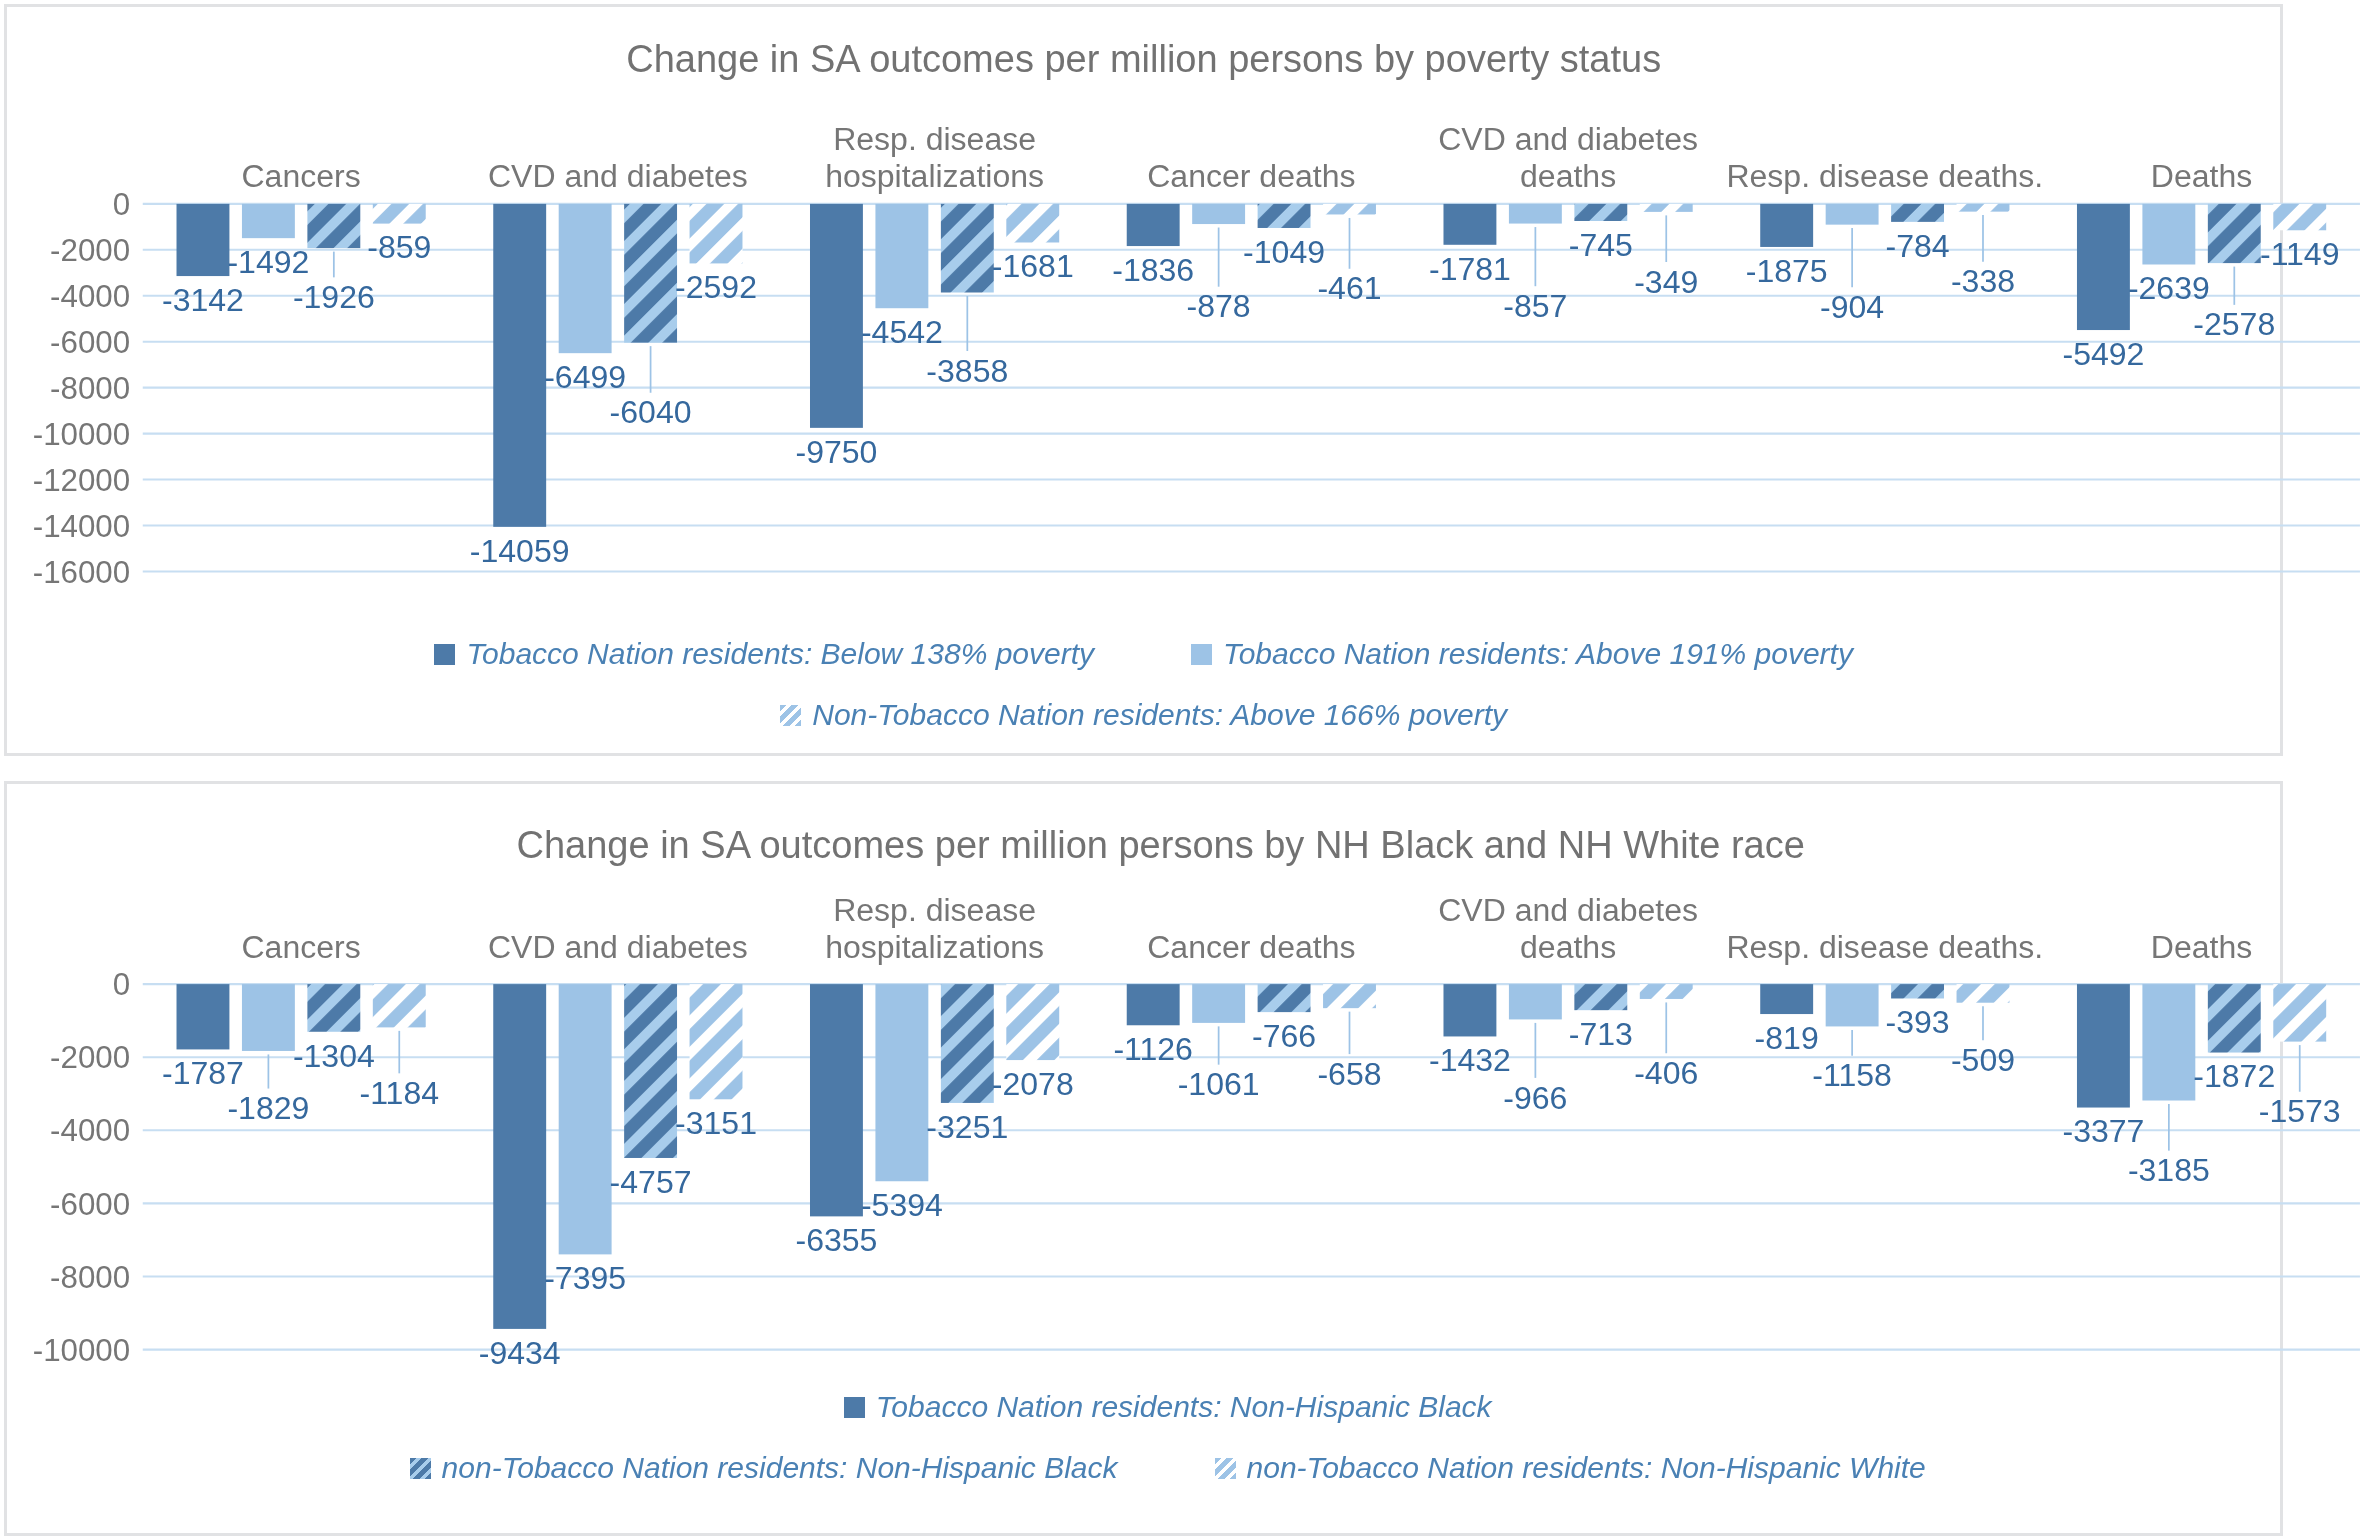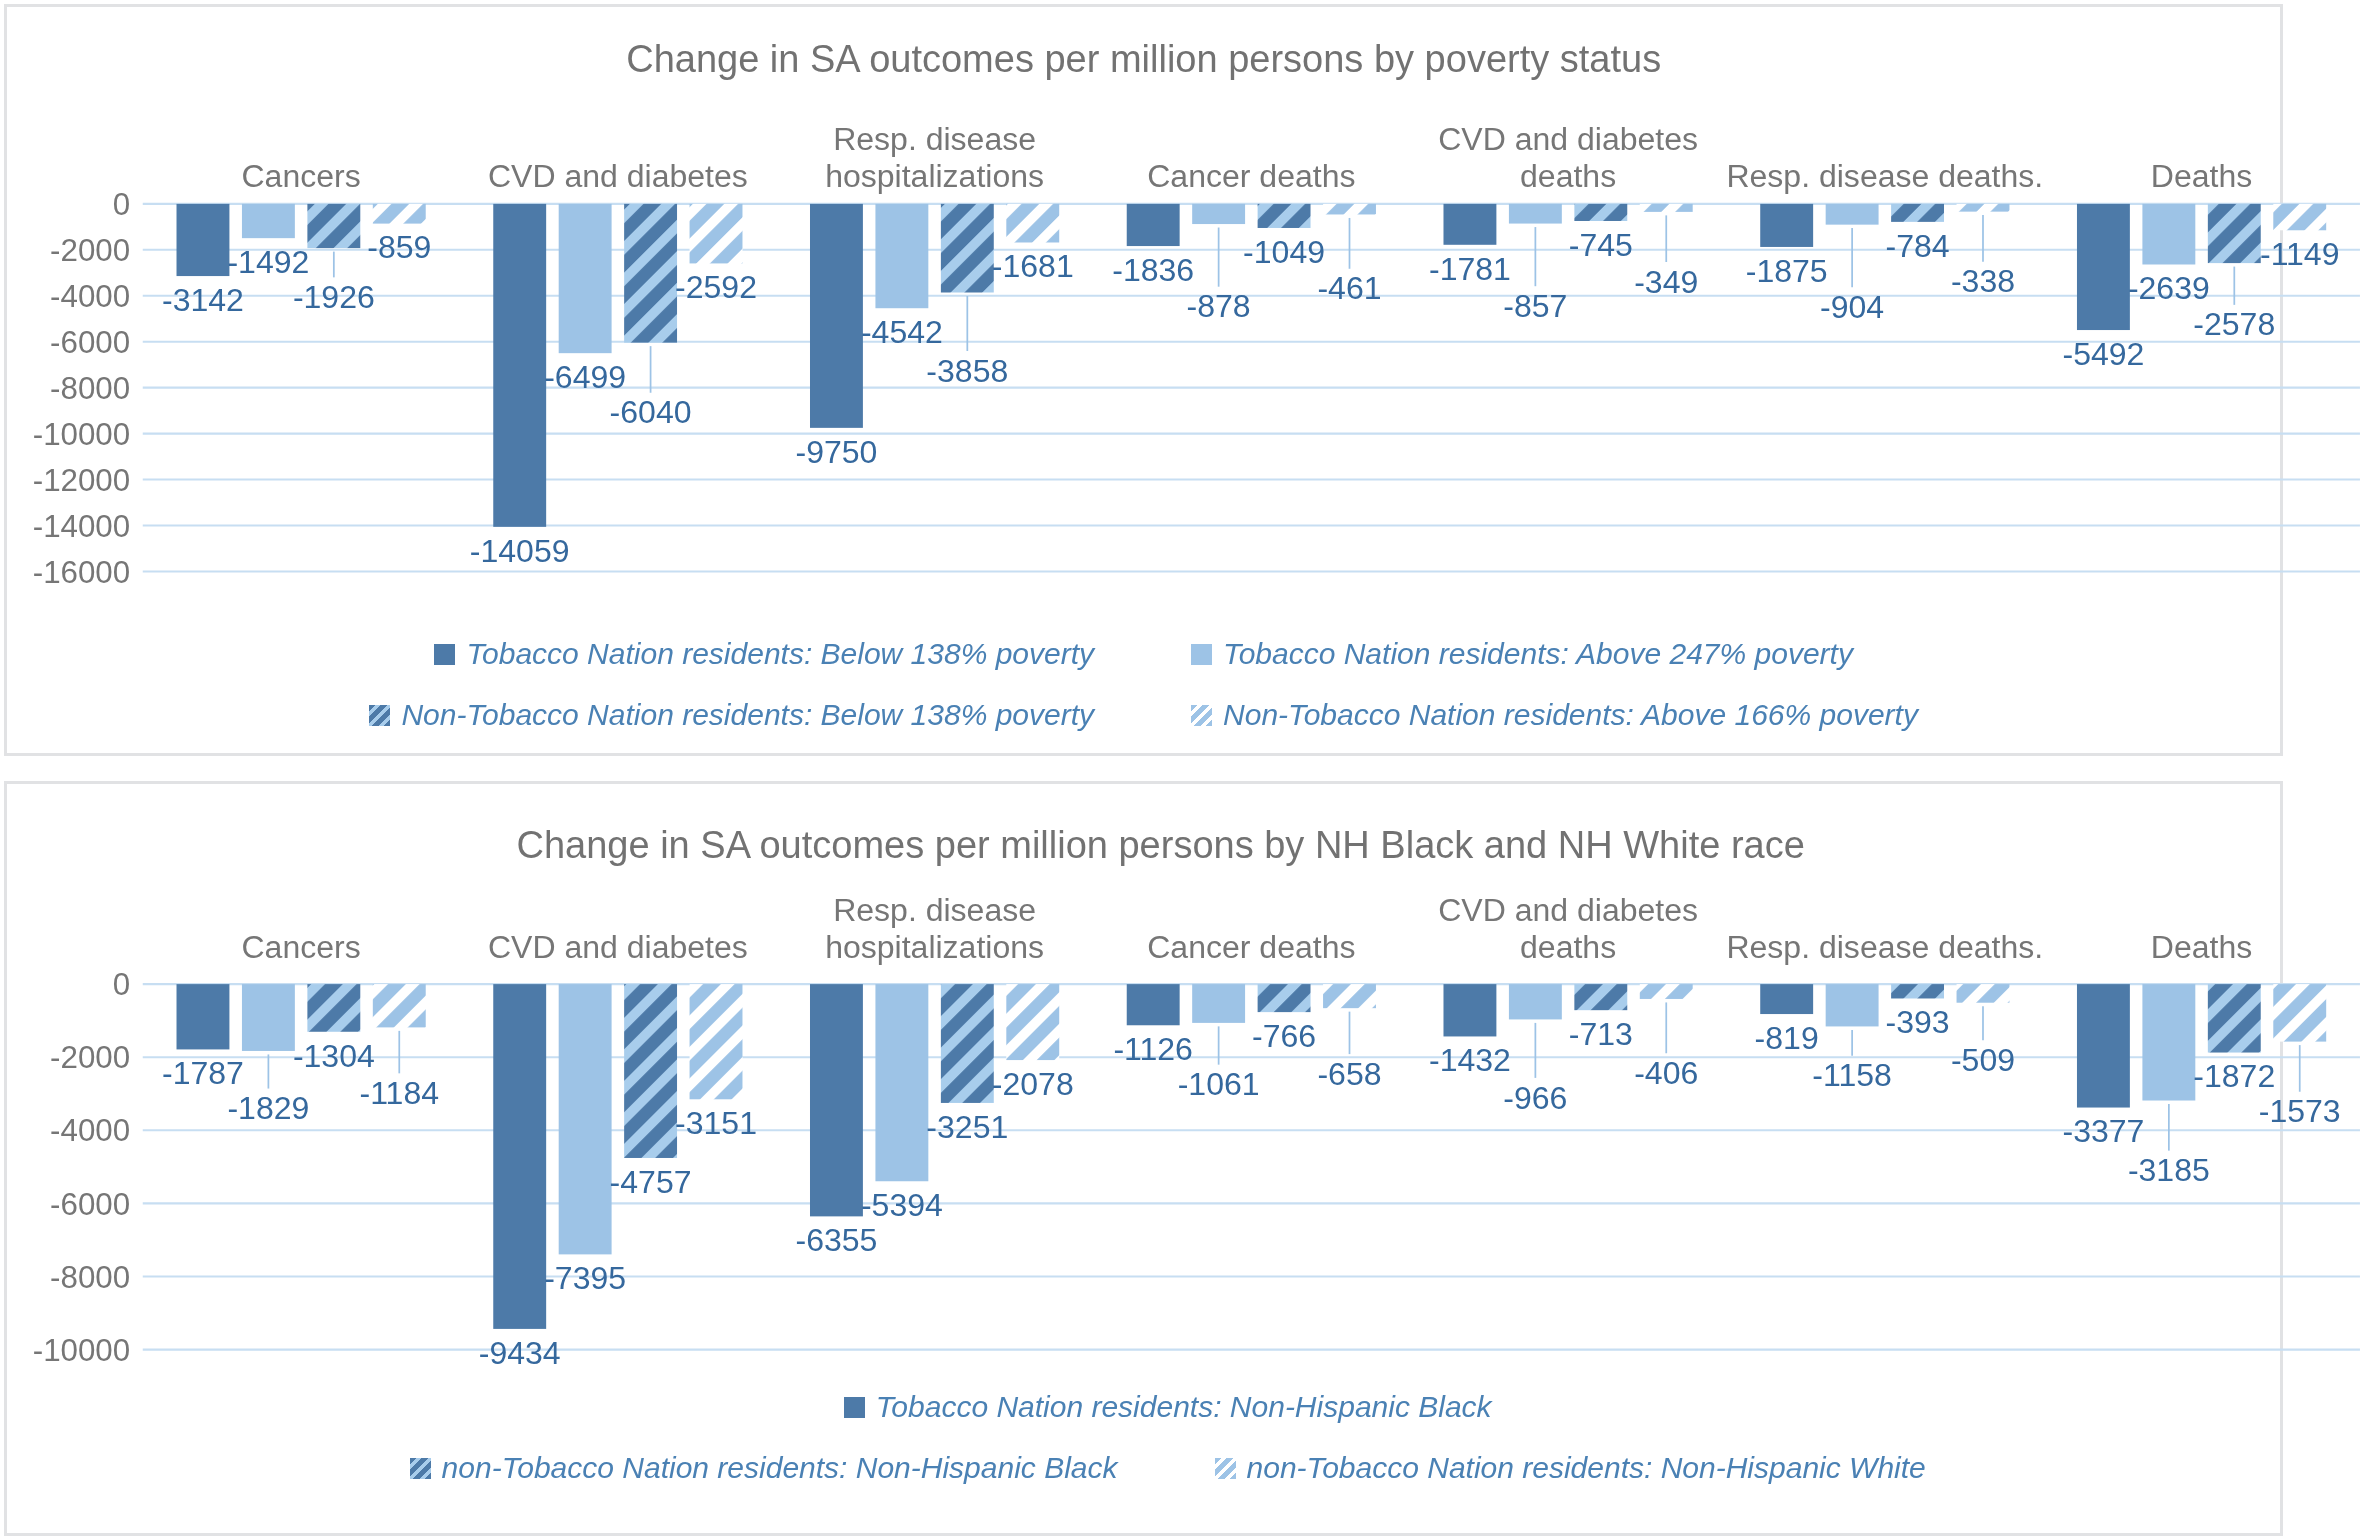--- a/index.html
+++ b/index.html
@@ -142,28 +142,24 @@
         <text x="3293.5" y="369.91700000000003" class="dlab" text-anchor="middle">-1149</text>
       </svg>
     <div class="legend">
       <div class="lrow">
         <span class="litem">
             <span class="sw s0"></span>
             <span class="ltext">Tobacco Nation residents: Below 138% poverty</span>
           </span>
         <span class="litem">
             <span class="sw s1"></span>
-            <span class="ltext">Tobacco Nation residents: Above 247% poverty</span>
-          </span>
-      </div>
-      <div class="lrow">
-        <span class="litem">
-            <span class="sw s2"></span>
-            <span class="ltext">Non-Tobacco Nation residents: Below 138% poverty</span>
-          </span>
+            <span class="ltext">Tobacco Nation residents: Above 191% poverty</span>
+          </span>
+      </div>
+      <div class="lrow">
         <span class="litem">
             <span class="sw s3"></span>
             <span class="ltext">Non-Tobacco Nation residents: Above 166% poverty</span>
           </span>
       </div>
     </div>
   </section>
 
   <section class="panel pB">
     <h2 class="title">Change in SA outcomes per million persons by NH Black and NH White race</h2>

